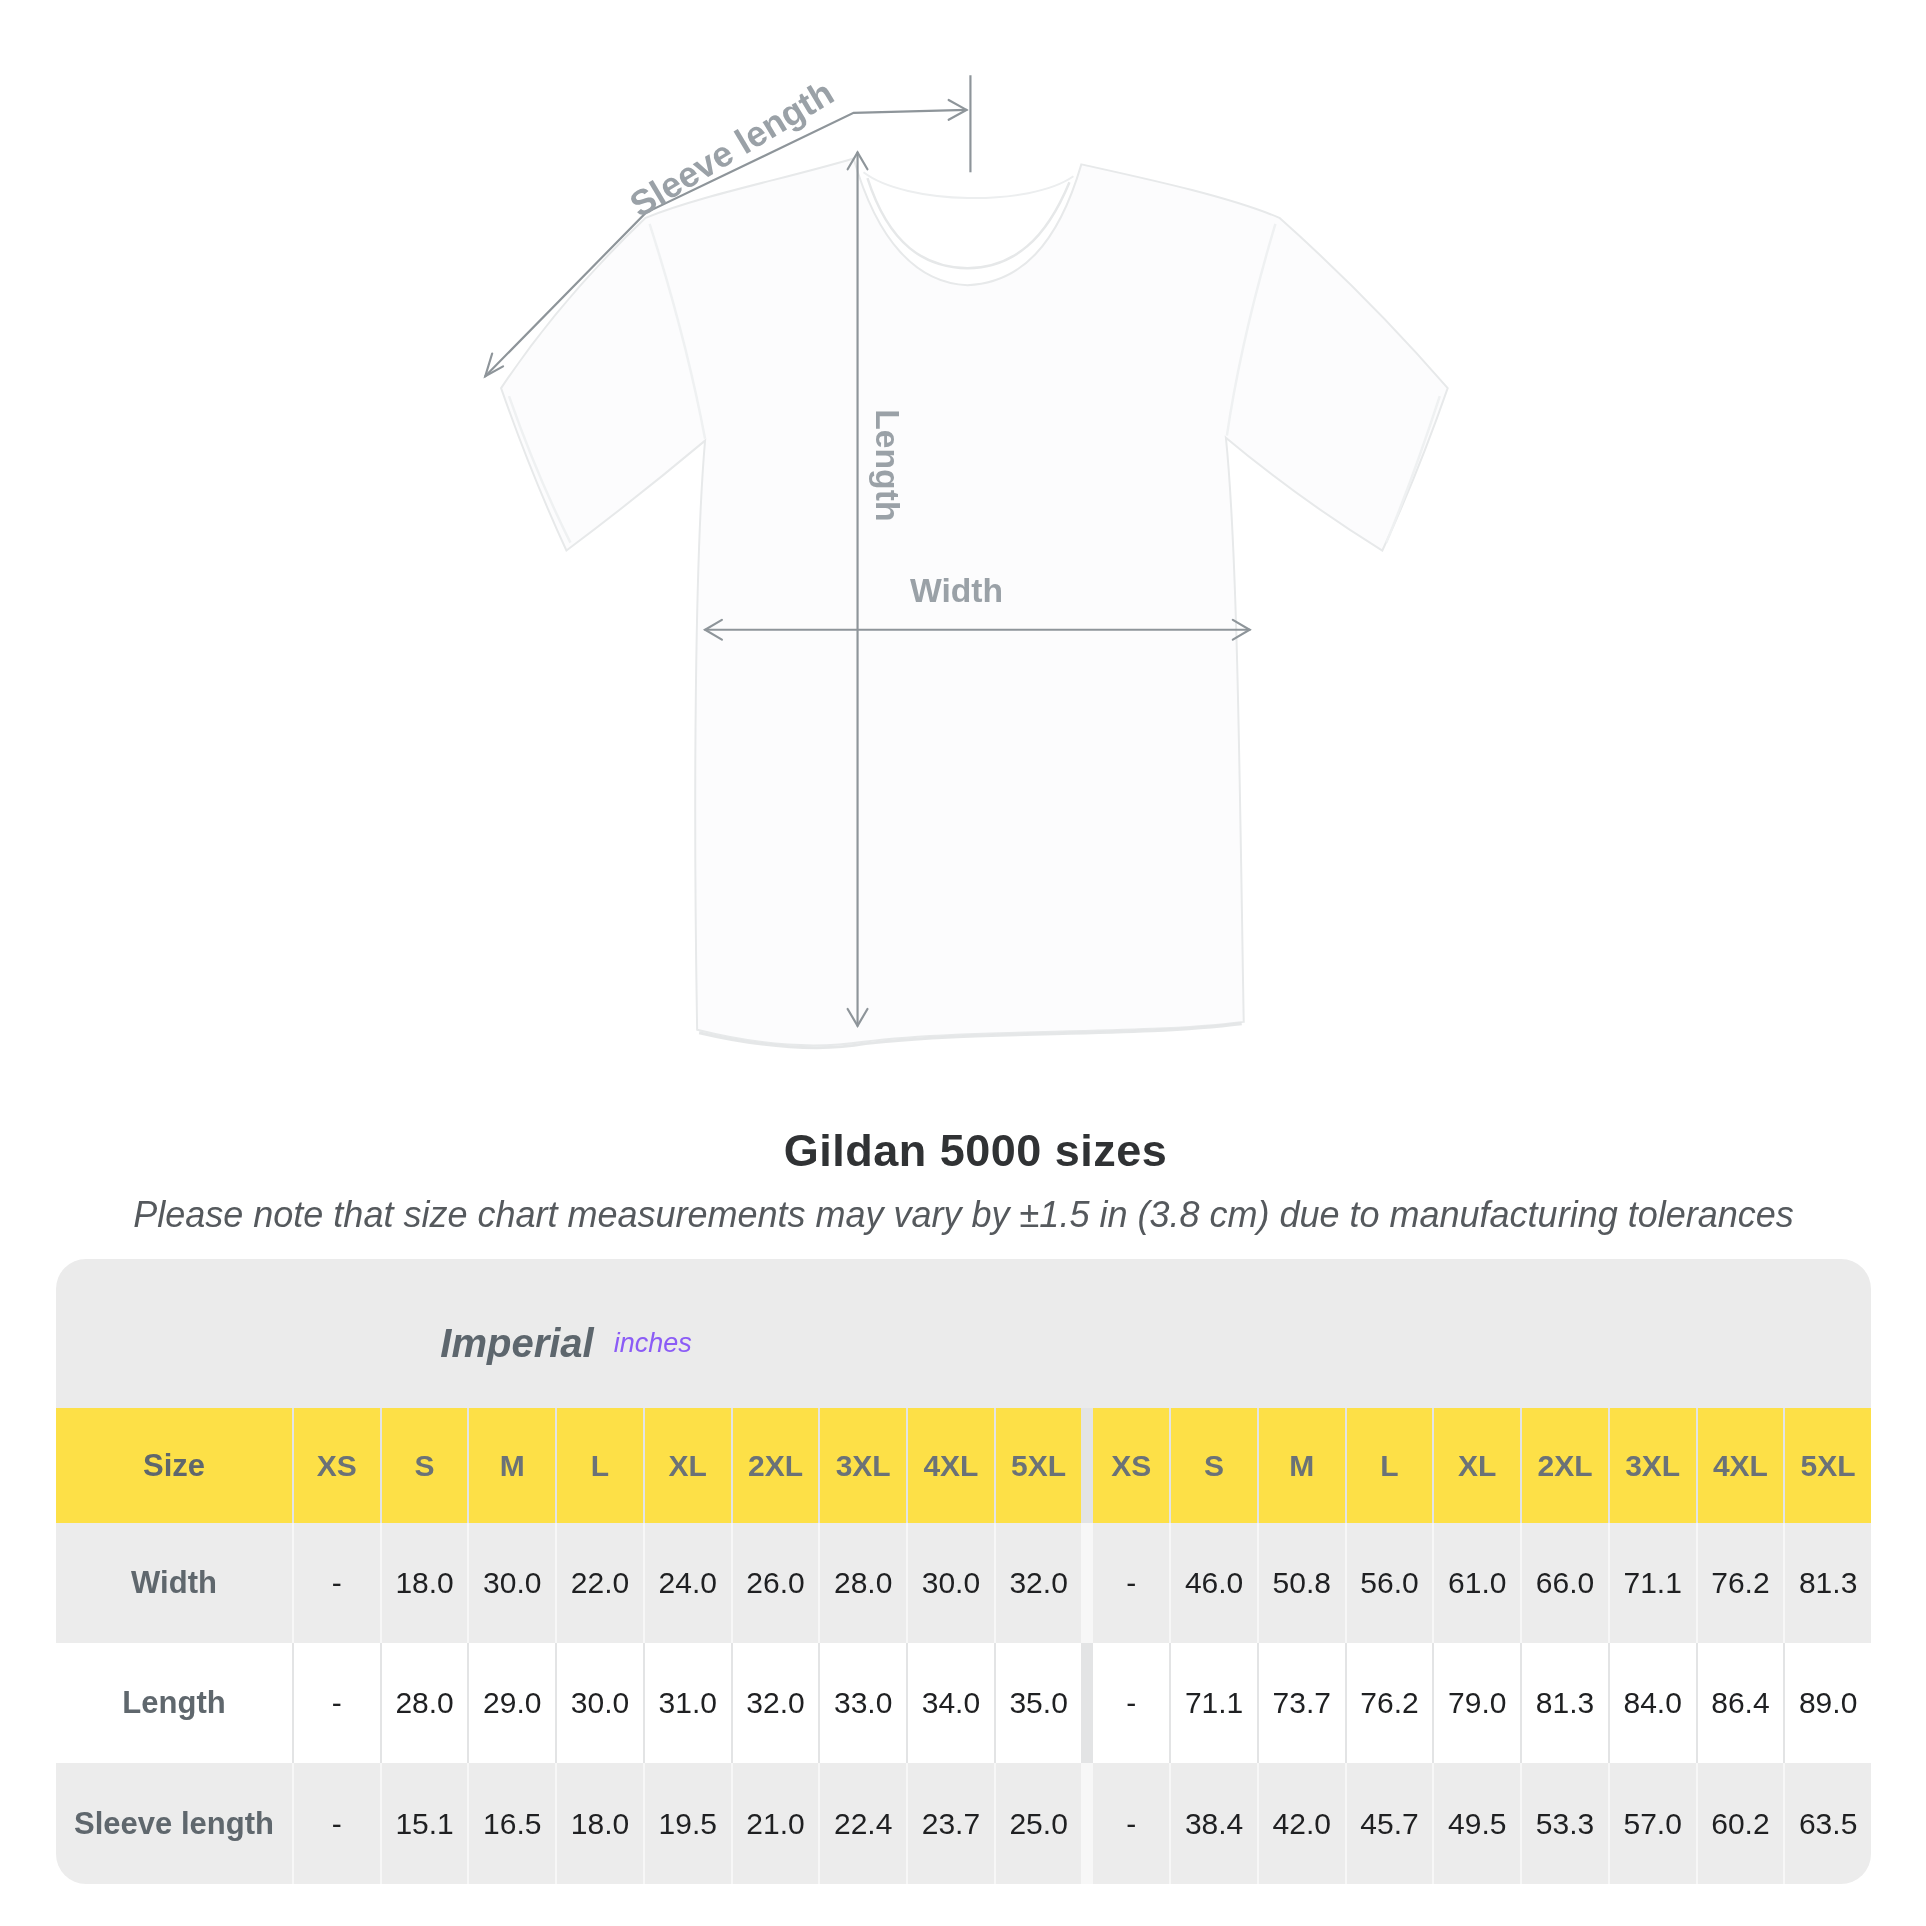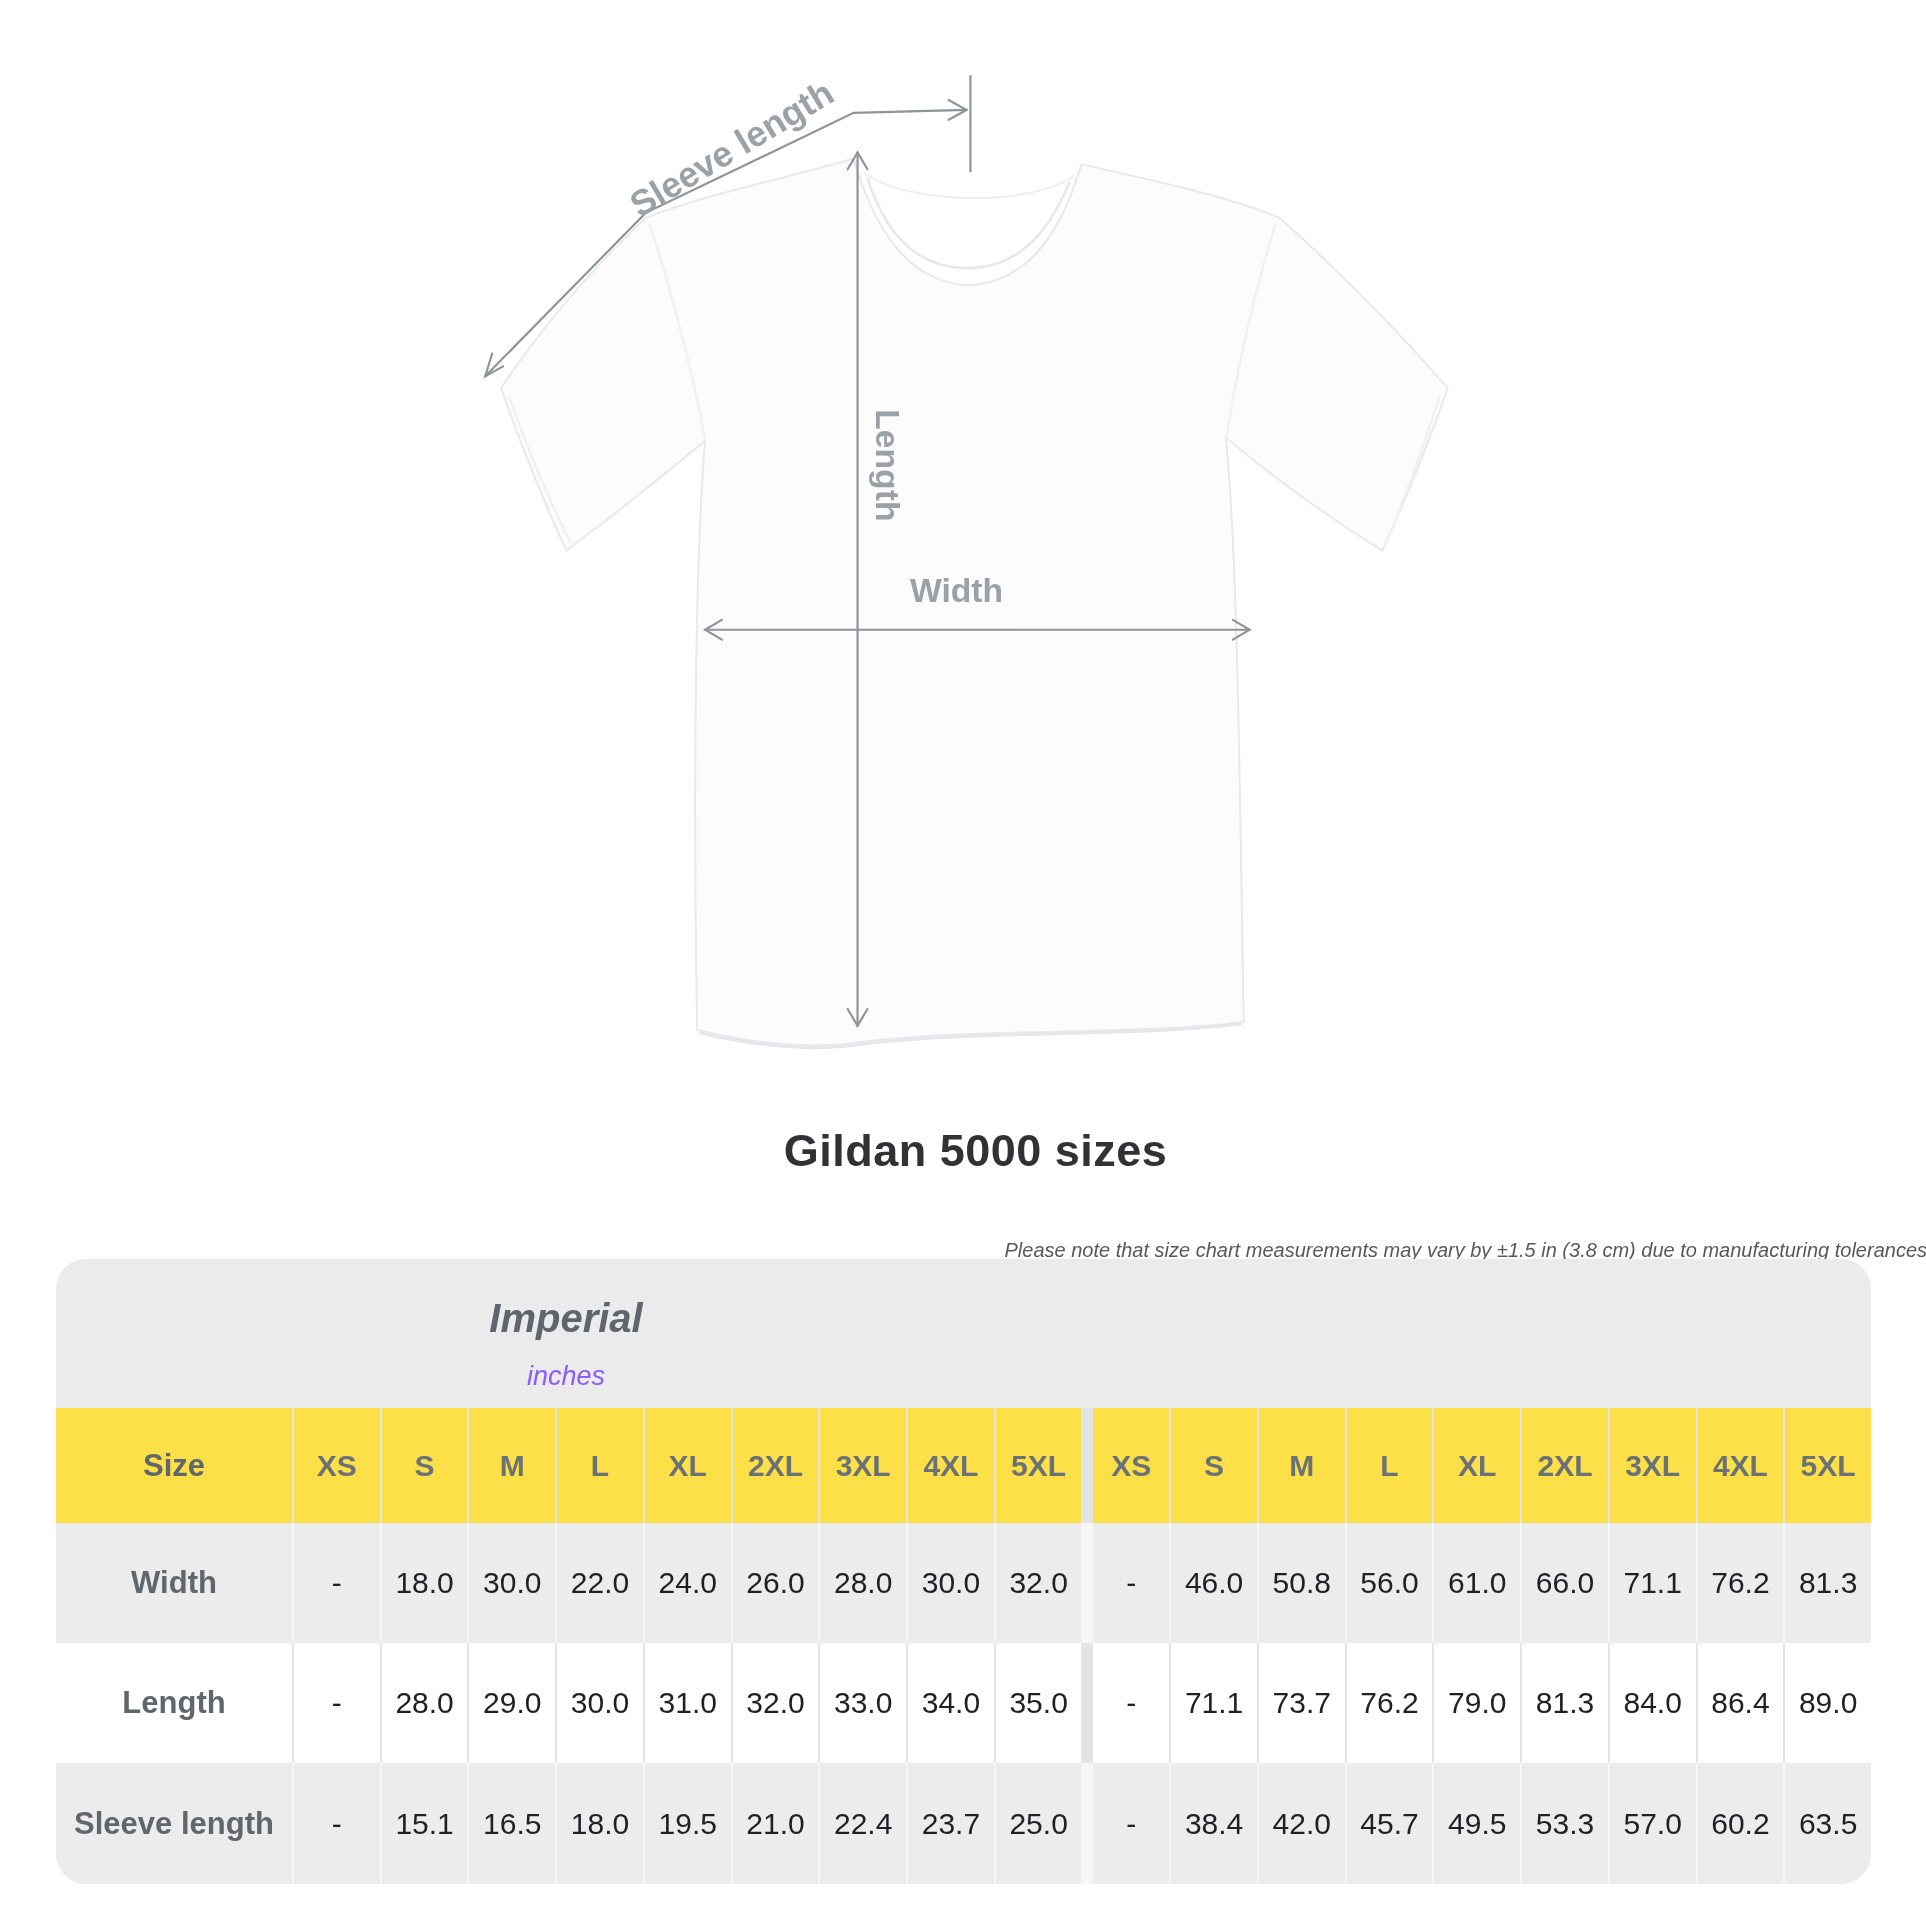--- a/index.html
+++ b/index.html
@@ -25,35 +25,35 @@
   
   .chart-title {
     position: absolute; top: 1125px; left: 0; width: 100%;
     text-align: center;
     font-size: 45px; font-weight: bold; color: #303234;
     letter-spacing: 0.5px;
     padding-left: 12px;
   }
   .chart-subtitle {
     position: absolute; top: 1194px; left: 0; width: 100%;
-    text-align: right;
-    font-size: 20px; font-style: italic; color: #55595d; margin-top: 45px;
+    text-align: center;
+    font-size: 36px; font-style: italic; color: #55595d;
   }
 
   
   .size-table {
     position: absolute; top: 1259px; left: 56px; right: 56px;
     border-radius: 30px; overflow: hidden;
     background: #ffffff;
   }
   .band {
     display: flex; height: 149px; background: #ebebeb;
   }
   .band .half {
-    display: flex; flex-direction: column; align-items: center; justify-content: center;
+    display: flex; flex-direction: row; align-items: center; justify-content: center;
     gap: 20px; padding-top: 20px;
   }
   .band .half.imp { width: 56.2%; }
   .band .half.met { width: 43.8%; }
   .band .sys-name {
     font-size: 40px; font-weight: bold; font-style: italic; color: #5d666d;
   }
   .band .sys-unit {
     font-size: 27px; font-style: italic; color: #8b5cf6;
   }

